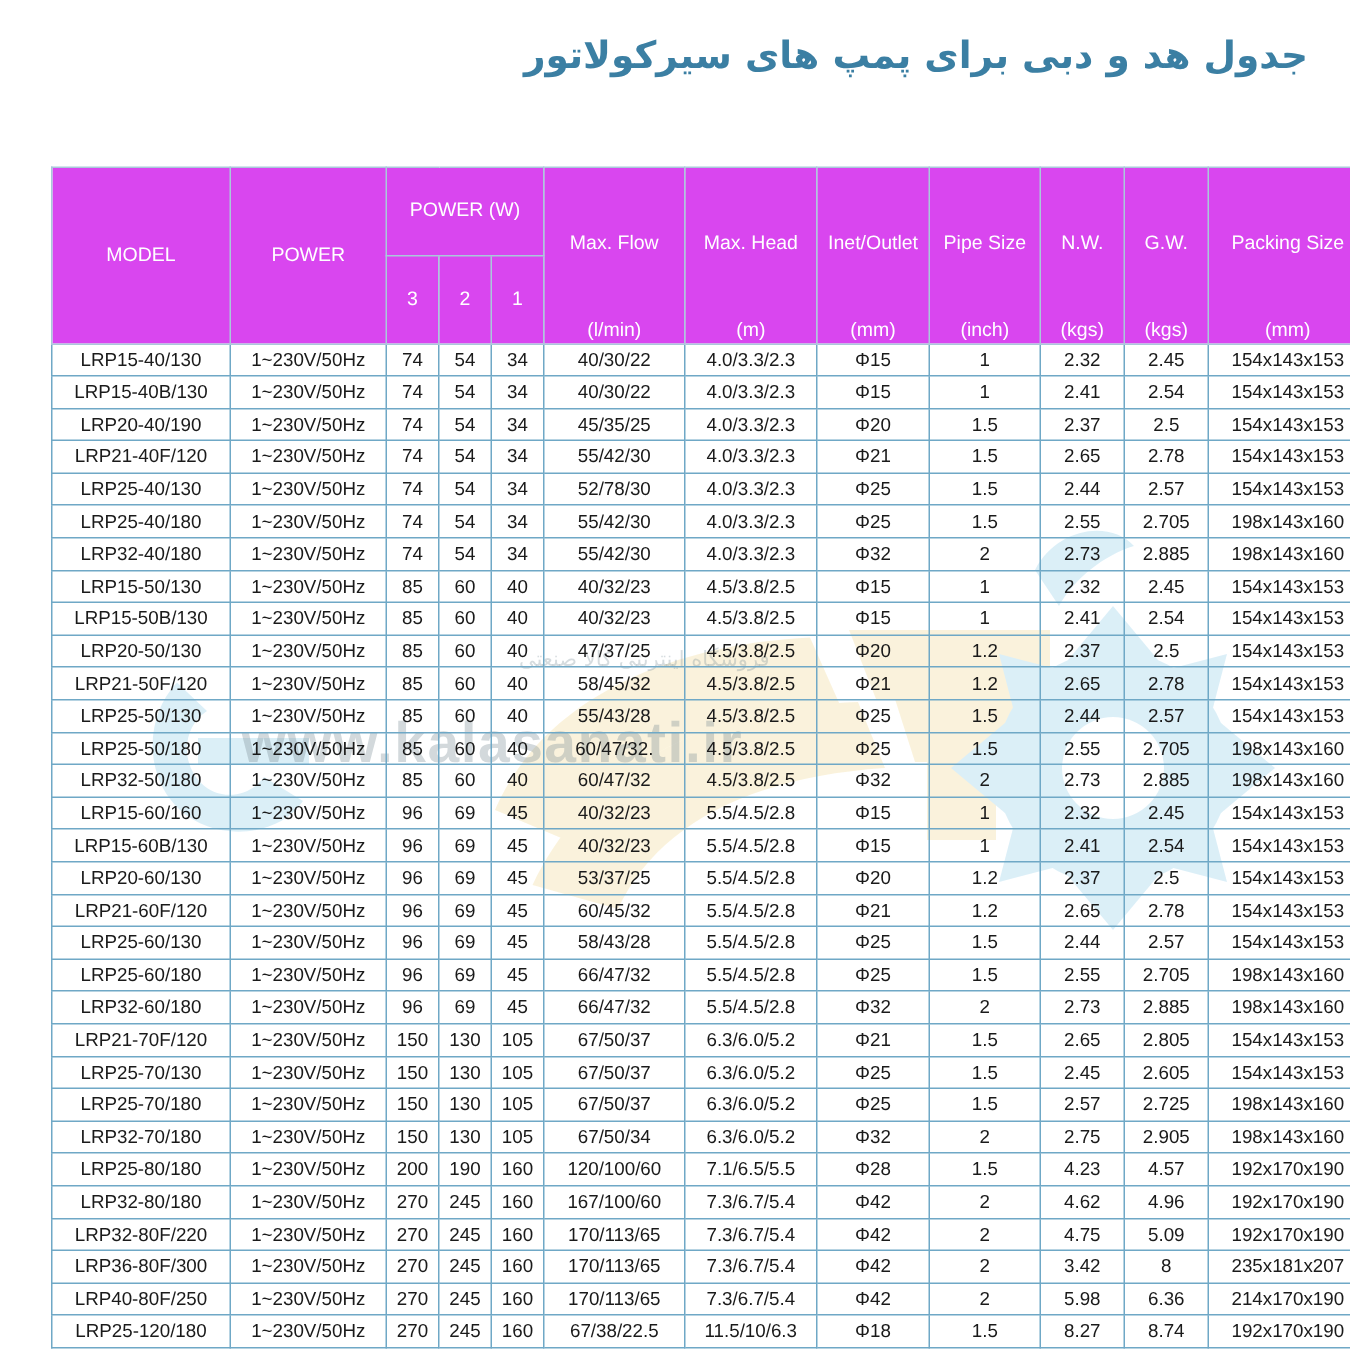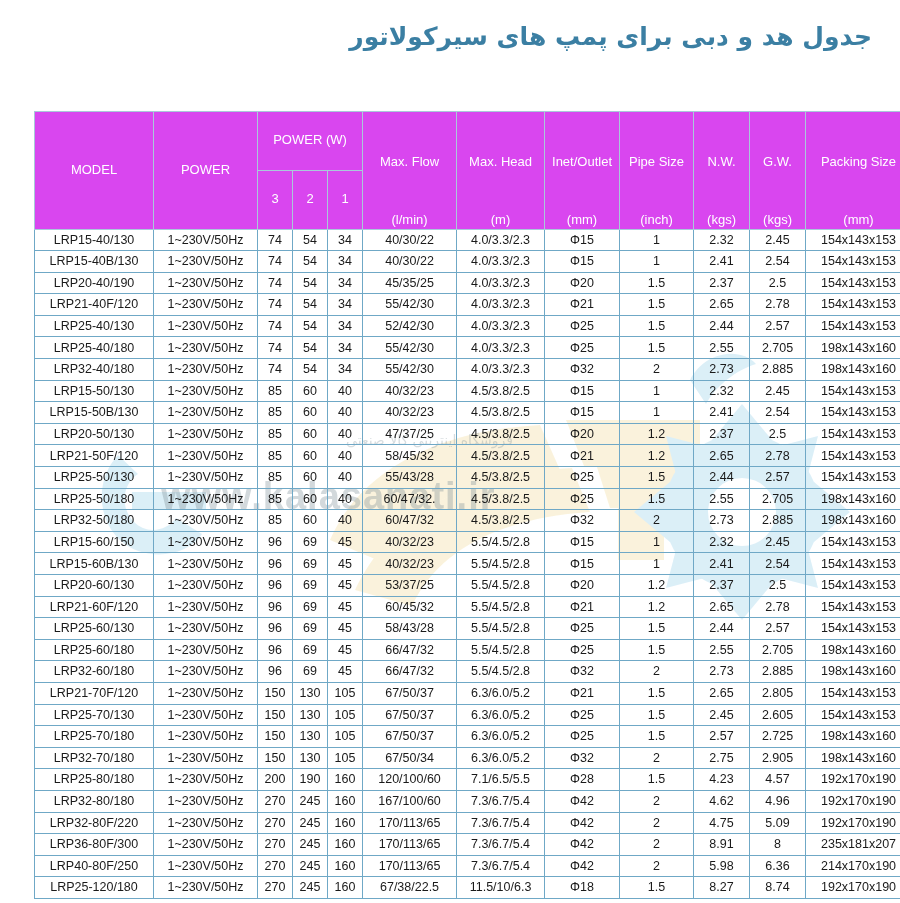--- a/index.html
+++ b/index.html
@@ -286,21 +286,21 @@
           <td>2.65</td>
           <td>2.78</td>
           <td>154x143x153</td>
         </tr>
         <tr>
           <td class="model">LRP25-40/130</td>
           <td class="power">1~230V/50Hz</td>
           <td>74</td>
           <td>54</td>
           <td>34</td>
-          <td>52/42/30</td>
+          <td>52/78/30</td>
           <td>4.0/3.3/2.3</td>
           <td>Φ25</td>
           <td>1.5</td>
           <td>2.44</td>
           <td>2.57</td>
           <td>154x143x153</td>
         </tr>
         <tr>
           <td class="model">LRP25-40/180</td>
           <td class="power">1~230V/50Hz</td>
@@ -421,21 +421,21 @@
           <td>40</td>
           <td>60/47/32</td>
           <td>4.5/3.8/2.5</td>
           <td>Φ32</td>
           <td>2</td>
           <td>2.73</td>
           <td>2.885</td>
           <td>198x143x160</td>
         </tr>
         <tr>
-          <td class="model">LRP15-60/150</td>
+          <td class="model">LRP15-60/160</td>
           <td class="power">1~230V/50Hz</td>
           <td>96</td>
           <td>69</td>
           <td>45</td>
           <td>40/32/23</td>
           <td>5.5/4.5/2.8</td>
           <td>Φ15</td>
           <td>1</td>
           <td>2.32</td>
           <td>2.45</td>
@@ -626,21 +626,21 @@
         <tr>
           <td class="model">LRP36-80F/300</td>
           <td class="power">1~230V/50Hz</td>
           <td>270</td>
           <td>245</td>
           <td>160</td>
           <td>170/113/65</td>
           <td>7.3/6.7/5.4</td>
           <td>Φ42</td>
           <td>2</td>
-          <td>8.91</td>
+          <td>3.42</td>
           <td>8</td>
           <td>235x181x207</td>
         </tr>
         <tr>
           <td class="model">LRP40-80F/250</td>
           <td class="power">1~230V/50Hz</td>
           <td>270</td>
           <td>245</td>
           <td>160</td>
           <td>170/113/65</td>

